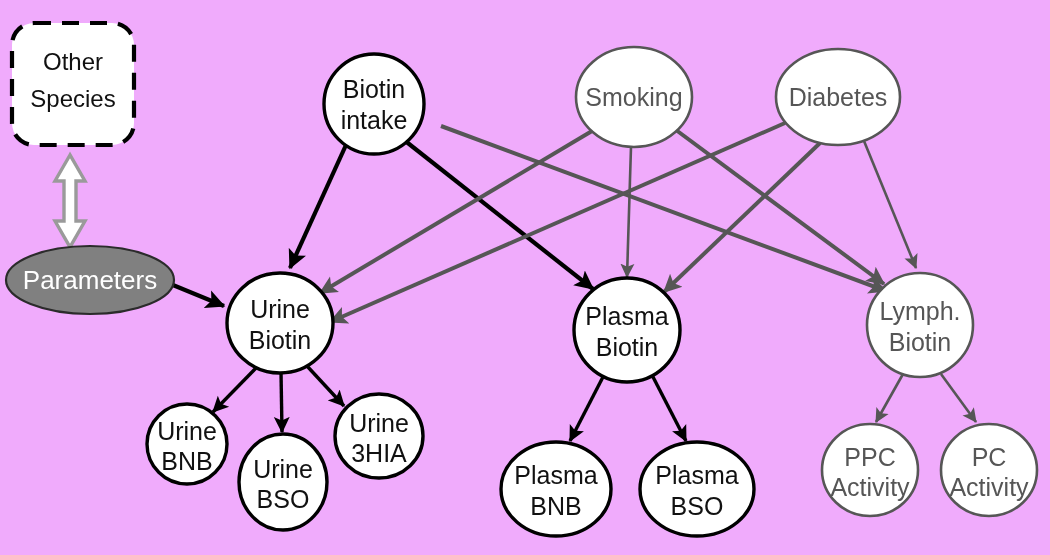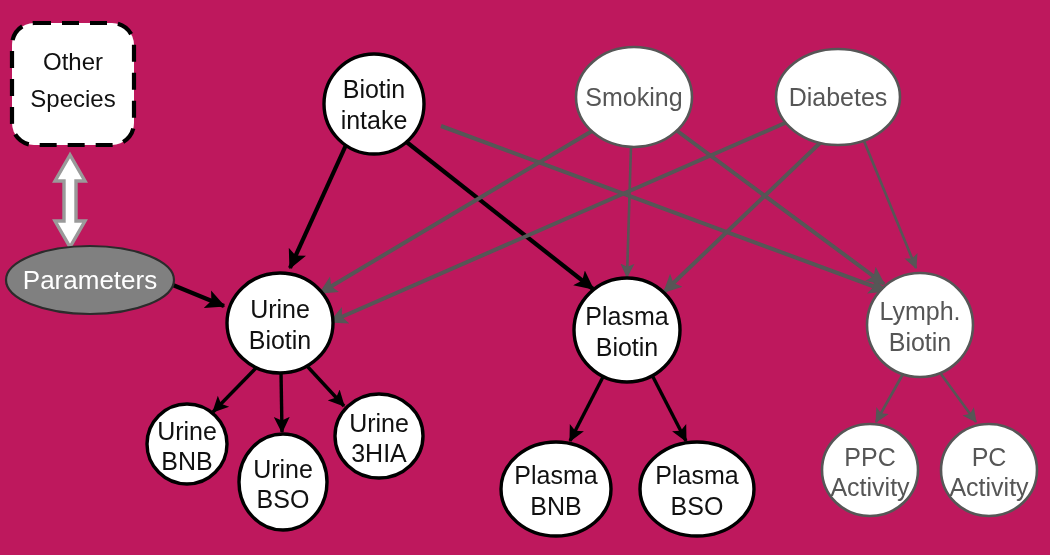--- a/index.html
+++ b/index.html
@@ -10,21 +10,21 @@
   body {
     width: 1050px;
     height: 555px;
     overflow: hidden;
     font-family: "Liberation Sans", sans-serif;
   }
   #diagram-root {
     position: relative;
     width: 1050px;
     height: 555px;
-    background: #be185d;
+    background: #f0abfc;
   }
   svg#graph {
     display: block;
     width: 1050px;
     height: 555px;
   }
   .node-shape-black {
     fill: #ffffff;
     stroke: #000000;
     stroke-width: 3.4;

